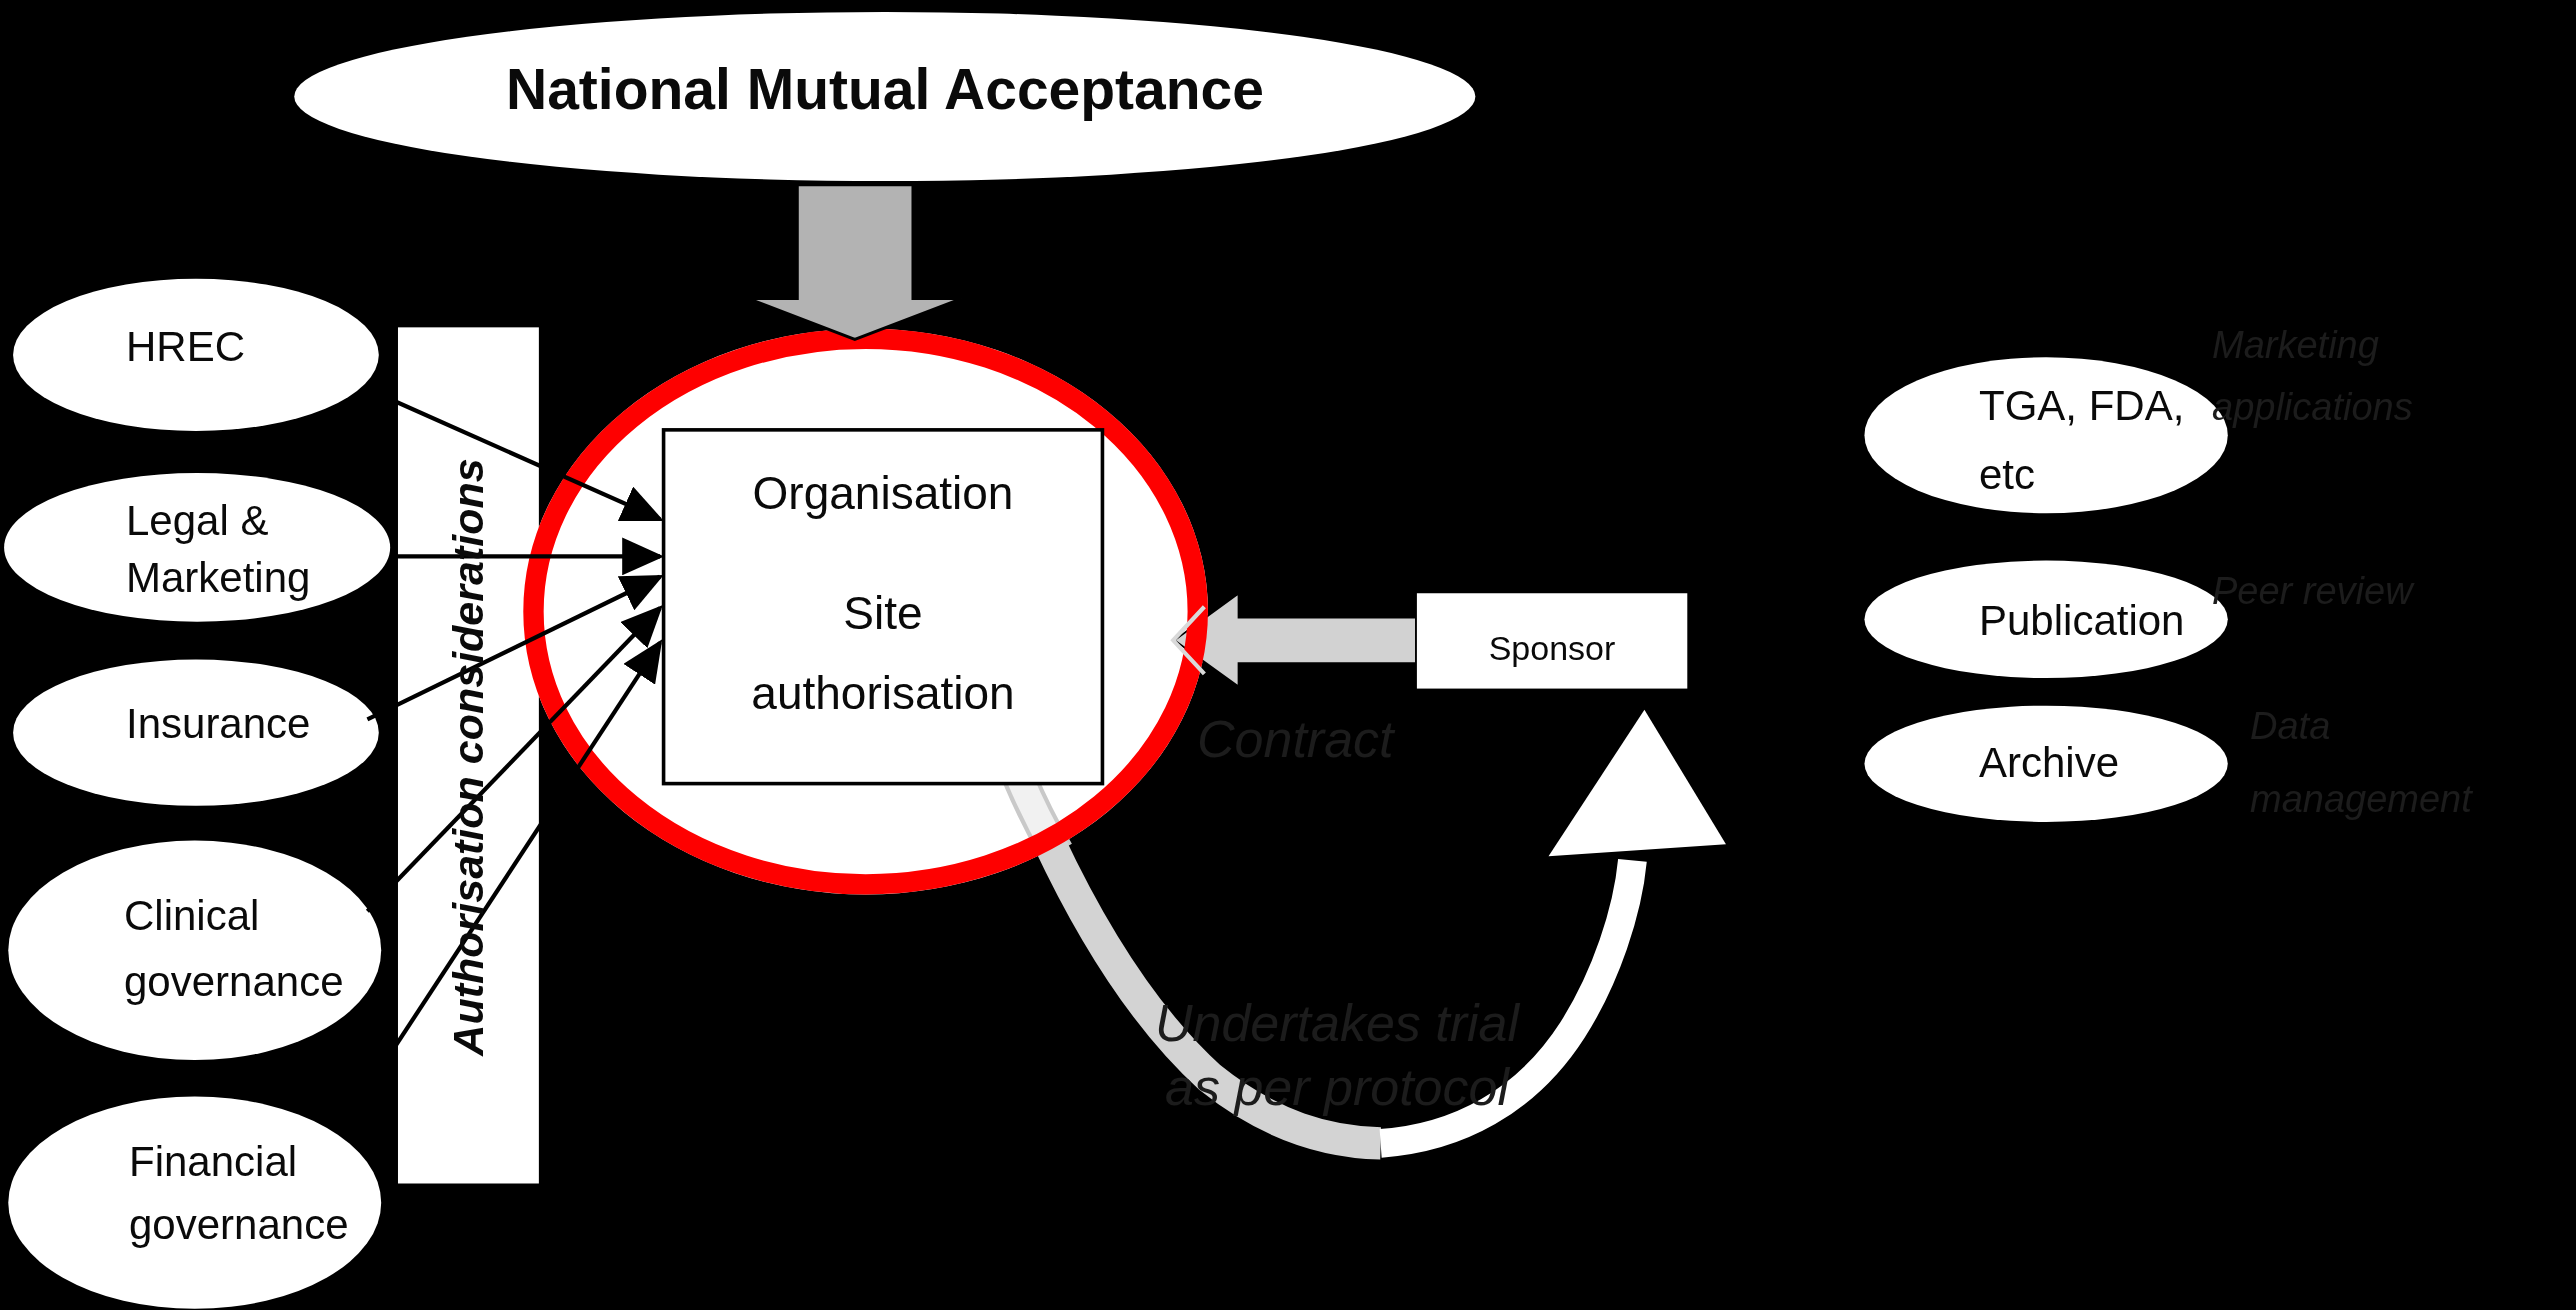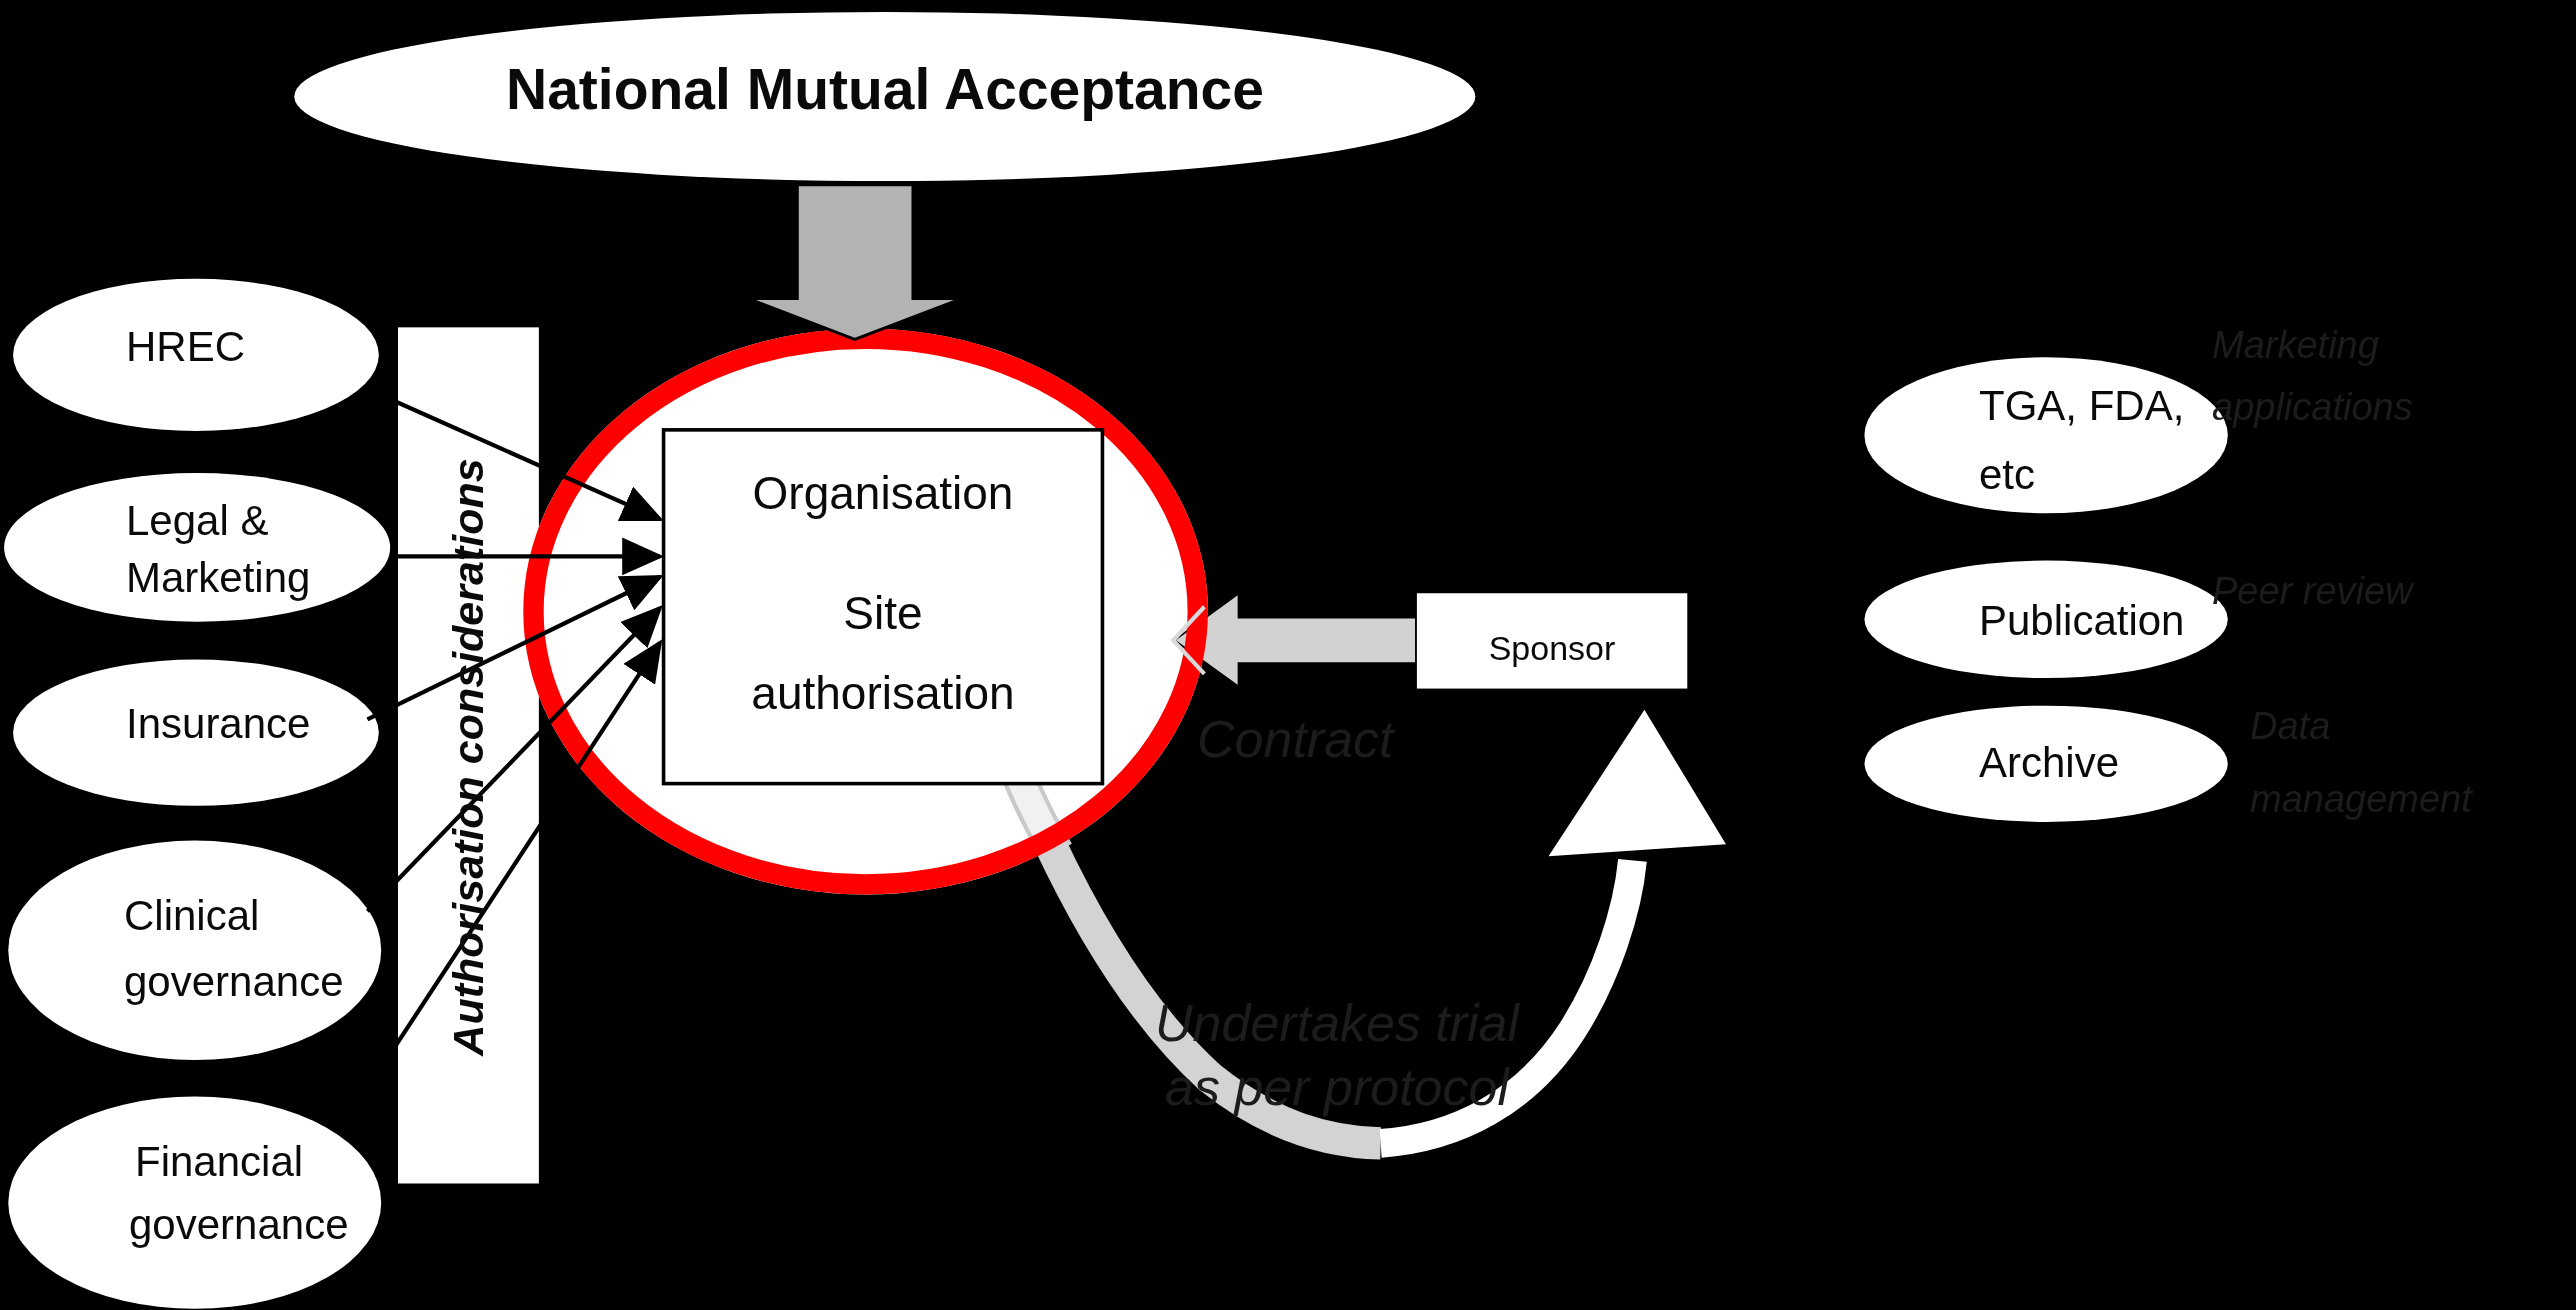--- a/index.html
+++ b/index.html
@@ -86,21 +86,21 @@
   <div class="txt ctr title-label" style="left:885px;top:89px;">National Mutual Acceptance</div>
 
   <div class="txt bar-label" style="left:468px;top:757px;">Authorisation considerations</div>
 
   <div class="txt node-label" style="left:90px;top:347px;">HREC</div>
   <div class="txt node-label" style="left:90px;top:521px;">Legal &amp;</div>
   <div class="txt node-label" style="left:90px;top:578px;">Marketing</div>
   <div class="txt node-label" style="left:90px;top:724px;">Insurance</div>
   <div class="txt node-label" style="left:88px;top:916px;">Clinical</div>
   <div class="txt node-label" style="left:88px;top:982px;">governance</div>
-  <div class="txt node-label" style="left:99px;top:1162px;">Financial</div>
+  <div class="txt node-label" style="left:93px;top:1162px;">Financial</div>
   <div class="txt node-label" style="left:93px;top:1225px;">governance</div>
 
   <div class="txt ctr box-label" style="left:883px;top:493px;">Organisation</div>
   <div class="txt ctr box-label" style="left:883px;top:613px;">Site</div>
   <div class="txt ctr box-label" style="left:883px;top:693px;">authorisation</div>
 
   <div class="txt ctr sponsor-label" style="left:1552px;top:648px;">Sponsor</div>
 
   <div class="txt hidden-note" style="left:1197px;top:739px;">Contract</div>
   <div class="txt ctr hidden-note" style="left:1337px;top:1023px;">Undertakes trial</div>

